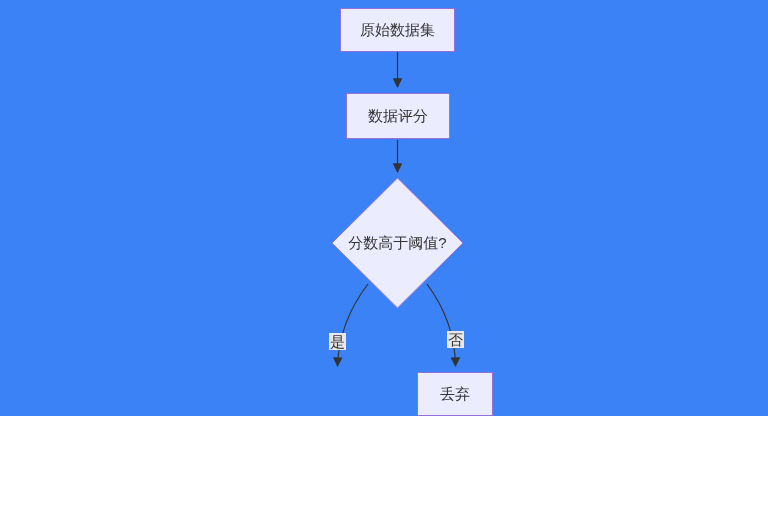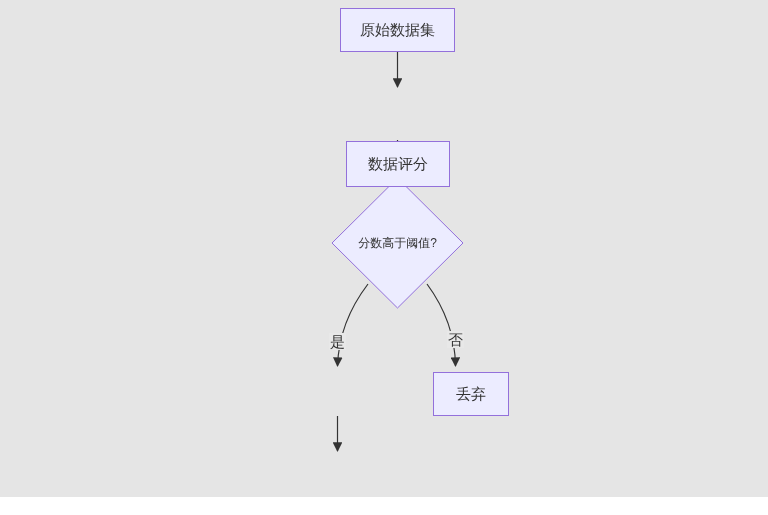--- a/index.html
+++ b/index.html
@@ -4,22 +4,22 @@
 <style>
   html, body {
     margin: 0;
     padding: 0;
     background: #ffffff;
     font-family: "Liberation Sans", "DejaVu Sans", sans-serif;
   }
   #canvas {
     position: relative;
     width: 768px;
-    height: 497px;
-    background: #e5e5e5;
+    height: 416px;
+    background: #3b82f6;
     overflow: hidden;
   }
   #edges-svg {
     position: absolute;
     left: 0;
     top: 0;
     width: 768px;
     height: 515px;
   }
   .node {
@@ -38,21 +38,21 @@
   .diamond-label {
     position: absolute;
     left: 332px;
     top: 178px;
     width: 131px;
     height: 130px;
     display: flex;
     align-items: center;
     justify-content: center;
     color: #333333;
-    font-size: 12px;
+    font-size: 15px;
     white-space: nowrap;
   }
   .edge-label {
     position: absolute;
     background: #e8e8e8;
     color: #333333;
     font-size: 15px;
     line-height: 17px;
     padding: 0 1px;
     text-align: center;
@@ -78,25 +78,25 @@
 
     <path d="M368,284 Q339,322 337.5,366" fill="none" stroke="#333333" stroke-width="1.2" marker-end="url(#arrowhead)"></path>
 
     <path d="M427,284 Q455,322 455.5,366" fill="none" stroke="#333333" stroke-width="1.2" marker-end="url(#arrowhead)"></path>
 
     <path d="M337.5,416 L337.5,451" fill="none" stroke="#333333" stroke-width="1.2" marker-end="url(#arrowhead)"></path>
   </svg>
 
   <div class="node" style="left:340px; top:8px; width:115px; height:44px;">原始数据集</div>
 
-  <div class="node" style="left:346px; top:93px; width:104px; height:46px;margin-top:48px;">数据评分</div>
+  <div class="node" style="left:346px; top:93px; width:104px; height:46px;">数据评分</div>
 
   <div class="diamond-label">分数高于阈值?</div>
 
 
-  <div class="node" style="left:433px; top:372px; width:76px; height:44px;font-family:Liberation Serif, serif;">丢弃</div>
+  <div class="node" style="left:417px; top:372px; width:76px; height:44px;font-family:Liberation Serif, serif;">丢弃</div>
 
 
   <div class="edge-label" style="left:329px; top:333px;">是</div>
 
   <div class="edge-label" style="left:447px; top:331px;">否</div>
 
 </div>
 
 </body></html>

